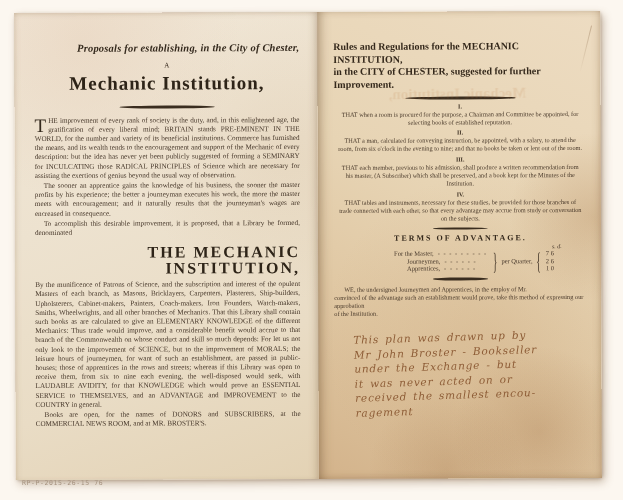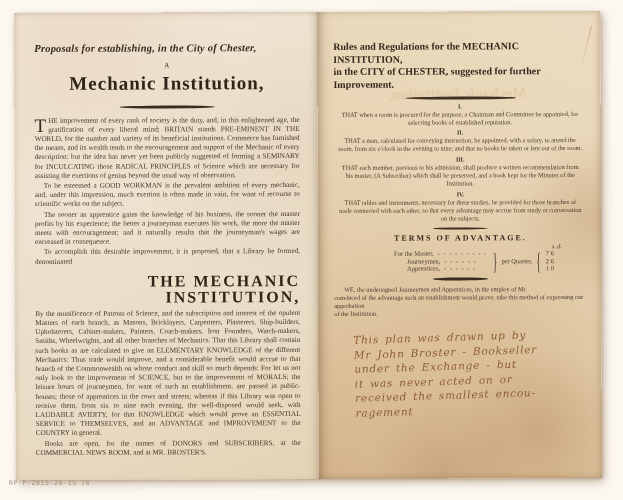--- a/index.html
+++ b/index.html
@@ -40,21 +40,21 @@
       radial-gradient(circle at 60% 70%, rgba(185,140,90,0.18), transparent 45%),
       linear-gradient(205deg, #eddcc2 0%, #e7d4b4 42%, #dfc6a1 70%, #d3b38b 100%);
     box-shadow: inset 9px 0 11px -7px rgba(110,80,50,0.55), inset 0 4px 6px -4px rgba(150,120,85,0.30), inset -5px -4px 8px -5px rgba(130,95,60,0.45);
   }
 
   p { margin: 0; }
 
   
   .lp-heading-italic {
     font-style: italic; font-weight: bold; font-size: 10.5px;
-    text-align: left; color: #352a1e; line-height: 12px; letter-spacing: 0.2px;
+    text-align: right; color: #352a1e; line-height: 12px; letter-spacing: 0.2px;
   }
   .lp-article { text-align: center; font-size: 7px; margin-top: 7px; color: #3a2d20; }
   .lp-main-title {
     text-align: center; font-weight: bold; font-size: 19px; letter-spacing: 1px;
     color: #2e2418; margin-top: 3px; line-height: 22px;
   }
   .lp-subtitle { text-align: center; font-weight: bold; font-size: 10.5px; line-height: 13px; margin-top: 8px; color: #352a1e; }
 
   .swell-rule { height: 2.6px; background: #3a2d1f; border-radius: 50%; }
   .lp-rule { width: 95px; margin: 11px auto 0 auto; }
@@ -115,41 +115,40 @@
     transform: scaleX(-1) rotate(0.5deg); filter: blur(0.6px); pointer-events: none;
   }
 
   .crease {
     position: absolute; right: 14px; top: 14px; width: 1px; height: 48px;
     background: linear-gradient(180deg, rgba(120,85,50,0.35), transparent);
     transform: rotate(14deg);
   }
 
   .inventory {
-    position: absolute; left: 9px; top: 479px;
+    position: absolute; left: 22px; top: 479px;
     font-family: "DejaVu Sans Mono", monospace;
     font-size: 6.5px; letter-spacing: 0.6px; color: #a5927f;
   }
 </style>
 </head>
 <body>
 
 <div class="stage">
   <div class="paper">
 
     <div class="page page-left">
       <div class="lp-heading-italic">Proposals for establishing, in the City of Chester,</div>
       <div class="lp-article">A</div>
       <div class="lp-main-title">Mechanic Institution,</div>
       <div class="lp-subtitle">
       </div>
       <div class="swell-rule lp-rule"></div>
 
       <p class="body-para dropcap">THE improvement of every rank of society is the duty, and, in this enlightened age, the gratification of every liberal mind; BRITAIN stands PRE-EMINENT IN THE WORLD, for the number and variety of its beneficial institutions. Commerce has furnished the means, and its wealth tends to the encouragement and support of the Mechanic of every description: but the idea has never yet been publicly suggested of forming a SEMINARY for INCULCATING those RADICAL PRINCIPLES of Science which are necessary for assisting the exertions of genius beyond the usual way of observation.</p>
-      <p class="body-para indent">To be esteemed a GOOD WORKMAN is the prevalent ambition of every mechanic, and, under this impression, much exertion is often made in vain, for want of recourse to scientific works on the subject.</p>
       <p class="body-para indent">The sooner an apprentice gains the knowledge of his business, the sooner the master profits by his experience; the better a journeyman executes his work, the more the master meets with encouragement; and it naturally results that the journeyman's wages are encreased in consequence.</p>
       <p class="body-para indent">To accomplish this desirable improvement, it is proposed, that a Library be formed, denominated</p>
 
       <div class="lp-section-heading">THE MECHANIC INSTITUTION,</div>
 
       <p class="body-para">By the munificence of Patrons of Science, and the subscription and interest of the opulent Masters of each branch, as Masons, Bricklayers, Carpenters, Plasterers, Ship-builders, Upholsterers, Cabinet-makers, Painters, Coach-makers, Iron Founders, Watch-makers, Smiths, Wheelwrights, and all other branches of Mechanics. That this Library shall contain such books as are calculated to give an ELEMENTARY KNOWLEDGE of the different Mechanics: Thus trade would improve, and a considerable benefit would accrue to that branch of the Commonwealth on whose conduct and skill so much depends: For let us not only look to the improvement of SCIENCE, but to the improvement of MORALS; the leisure hours of journeymen, for want of such an establishment, are passed in public-houses; those of apprentices in the rows and streets; whereas if this Library was open to receive them, from six to nine each evening, the well-disposed would seek, with LAUDABLE AVIDITY, for that KNOWLEDGE which would prove an ESSENTIAL SERVICE to THEMSELVES, and an ADVANTAGE and IMPROVEMENT to the COUNTRY in general.</p>
       <p class="body-para indent">Books are open, for the names of DONORS and SUBSCRIBERS, at the COMMERCIAL NEWS ROOM, and at MR. BROSTER'S.</p>
     </div>
 
     <div class="page page-right">

